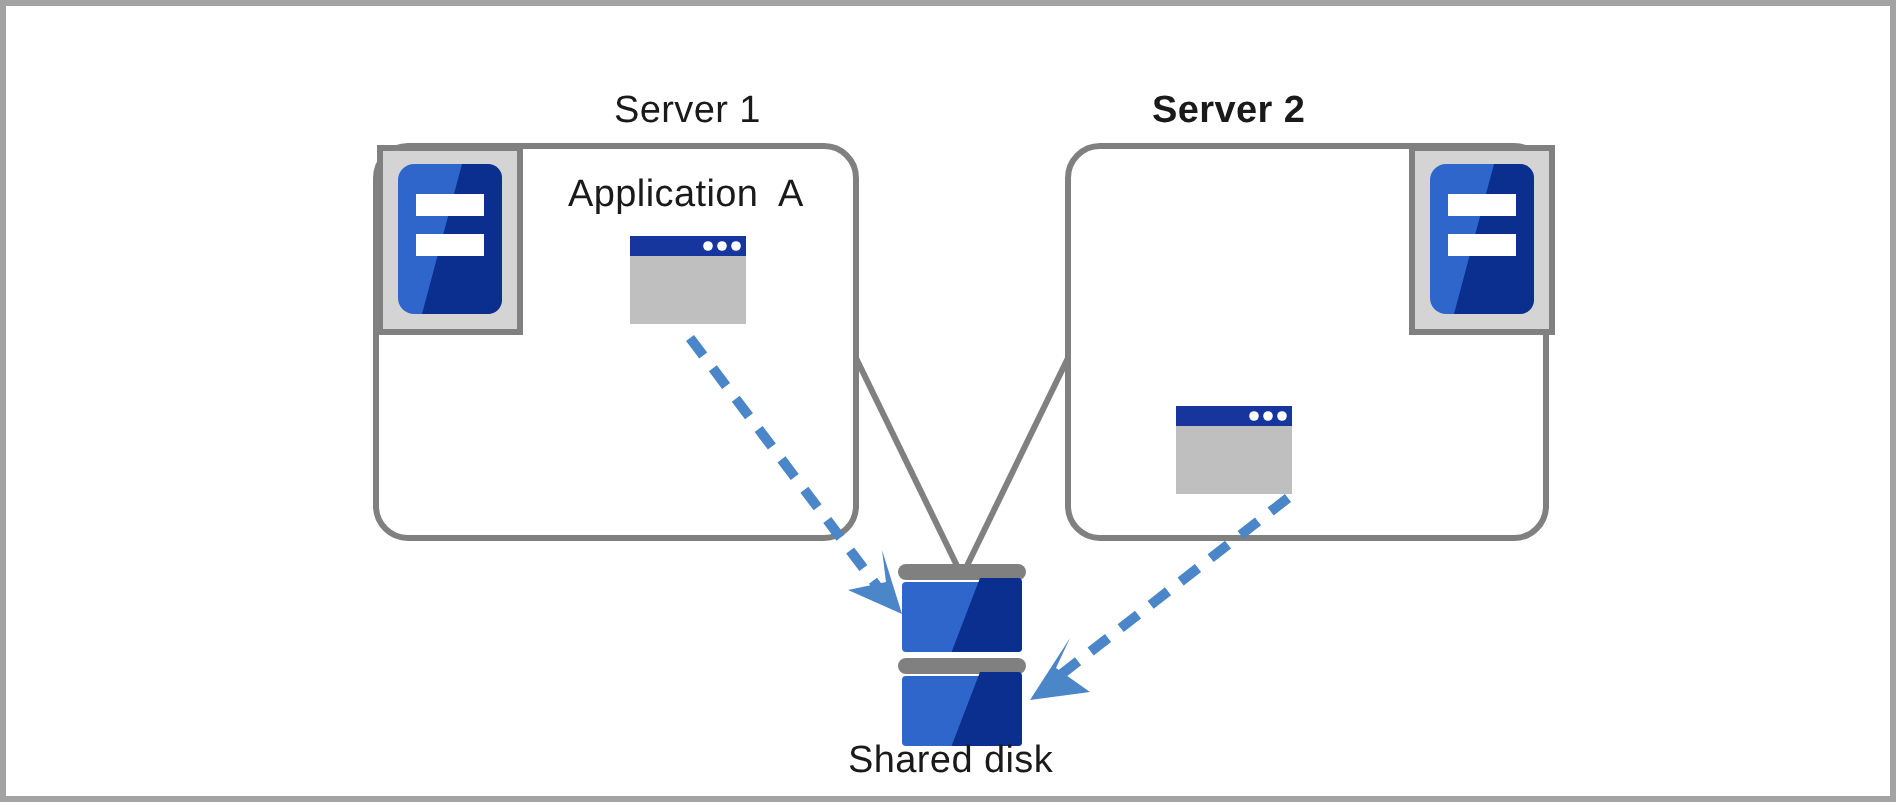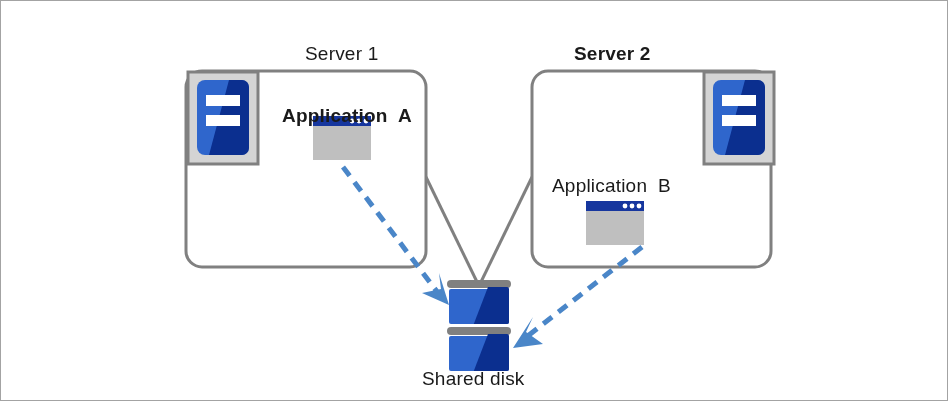--- a/index.html
+++ b/index.html
@@ -8,21 +8,21 @@
     background: #ffffff;
   }
   body {
     font-family: "Liberation Sans", sans-serif;
   }
   #diagram-root {
     position: relative;
     width: 948px;
     height: 401px;
     background: #ffffff;
-    border: 1px solid #a3a3a3;
+    border: 3px solid #a3a3a3;
     box-sizing: border-box;
     overflow: hidden;
   }
   #diagram-svg {
     position: absolute;
     left: 0;
     top: 0;
     width: 948px;
     height: 401px;
     display: block;
@@ -30,21 +30,21 @@
   .diagram-label {
     position: absolute;
     font-family: "Liberation Sans", sans-serif;
     font-size: 19px;
     color: #1a1a1a;
     white-space: pre;
     letter-spacing: 0.2px;
   }
   #label-server-1 { left: 304px; top: 42px; }
   #label-server-2 { left: 573px; top: 42px; font-weight: bold; }
-  #label-application-a { left: 281px; top: 104px; font-weight: bold; }
+  #label-application-a { left: 281px; top: 84px; }
   #label-application-b { left: 551px; top: 174px; }
   #label-shared-disk { left: 421px; top: 367px; }
 </style>
 </head>
 <body>
 
 <div id="diagram-root">
 
   <svg id="diagram-svg" viewBox="0 0 948 401">
 
@@ -142,17 +142,16 @@
     </g>
 
   </svg>
 
   <div class="diagram-label" id="label-server-1">Server 1</div>
 
   <div class="diagram-label" id="label-server-2">Server 2</div>
 
   <div class="diagram-label" id="label-application-a">Application  A</div>
 
-  <div class="diagram-label" id="label-application-b">Application  B</div>
 
   <div class="diagram-label" id="label-shared-disk">Shared disk</div>
 
 </div>
 
 </body></html>

